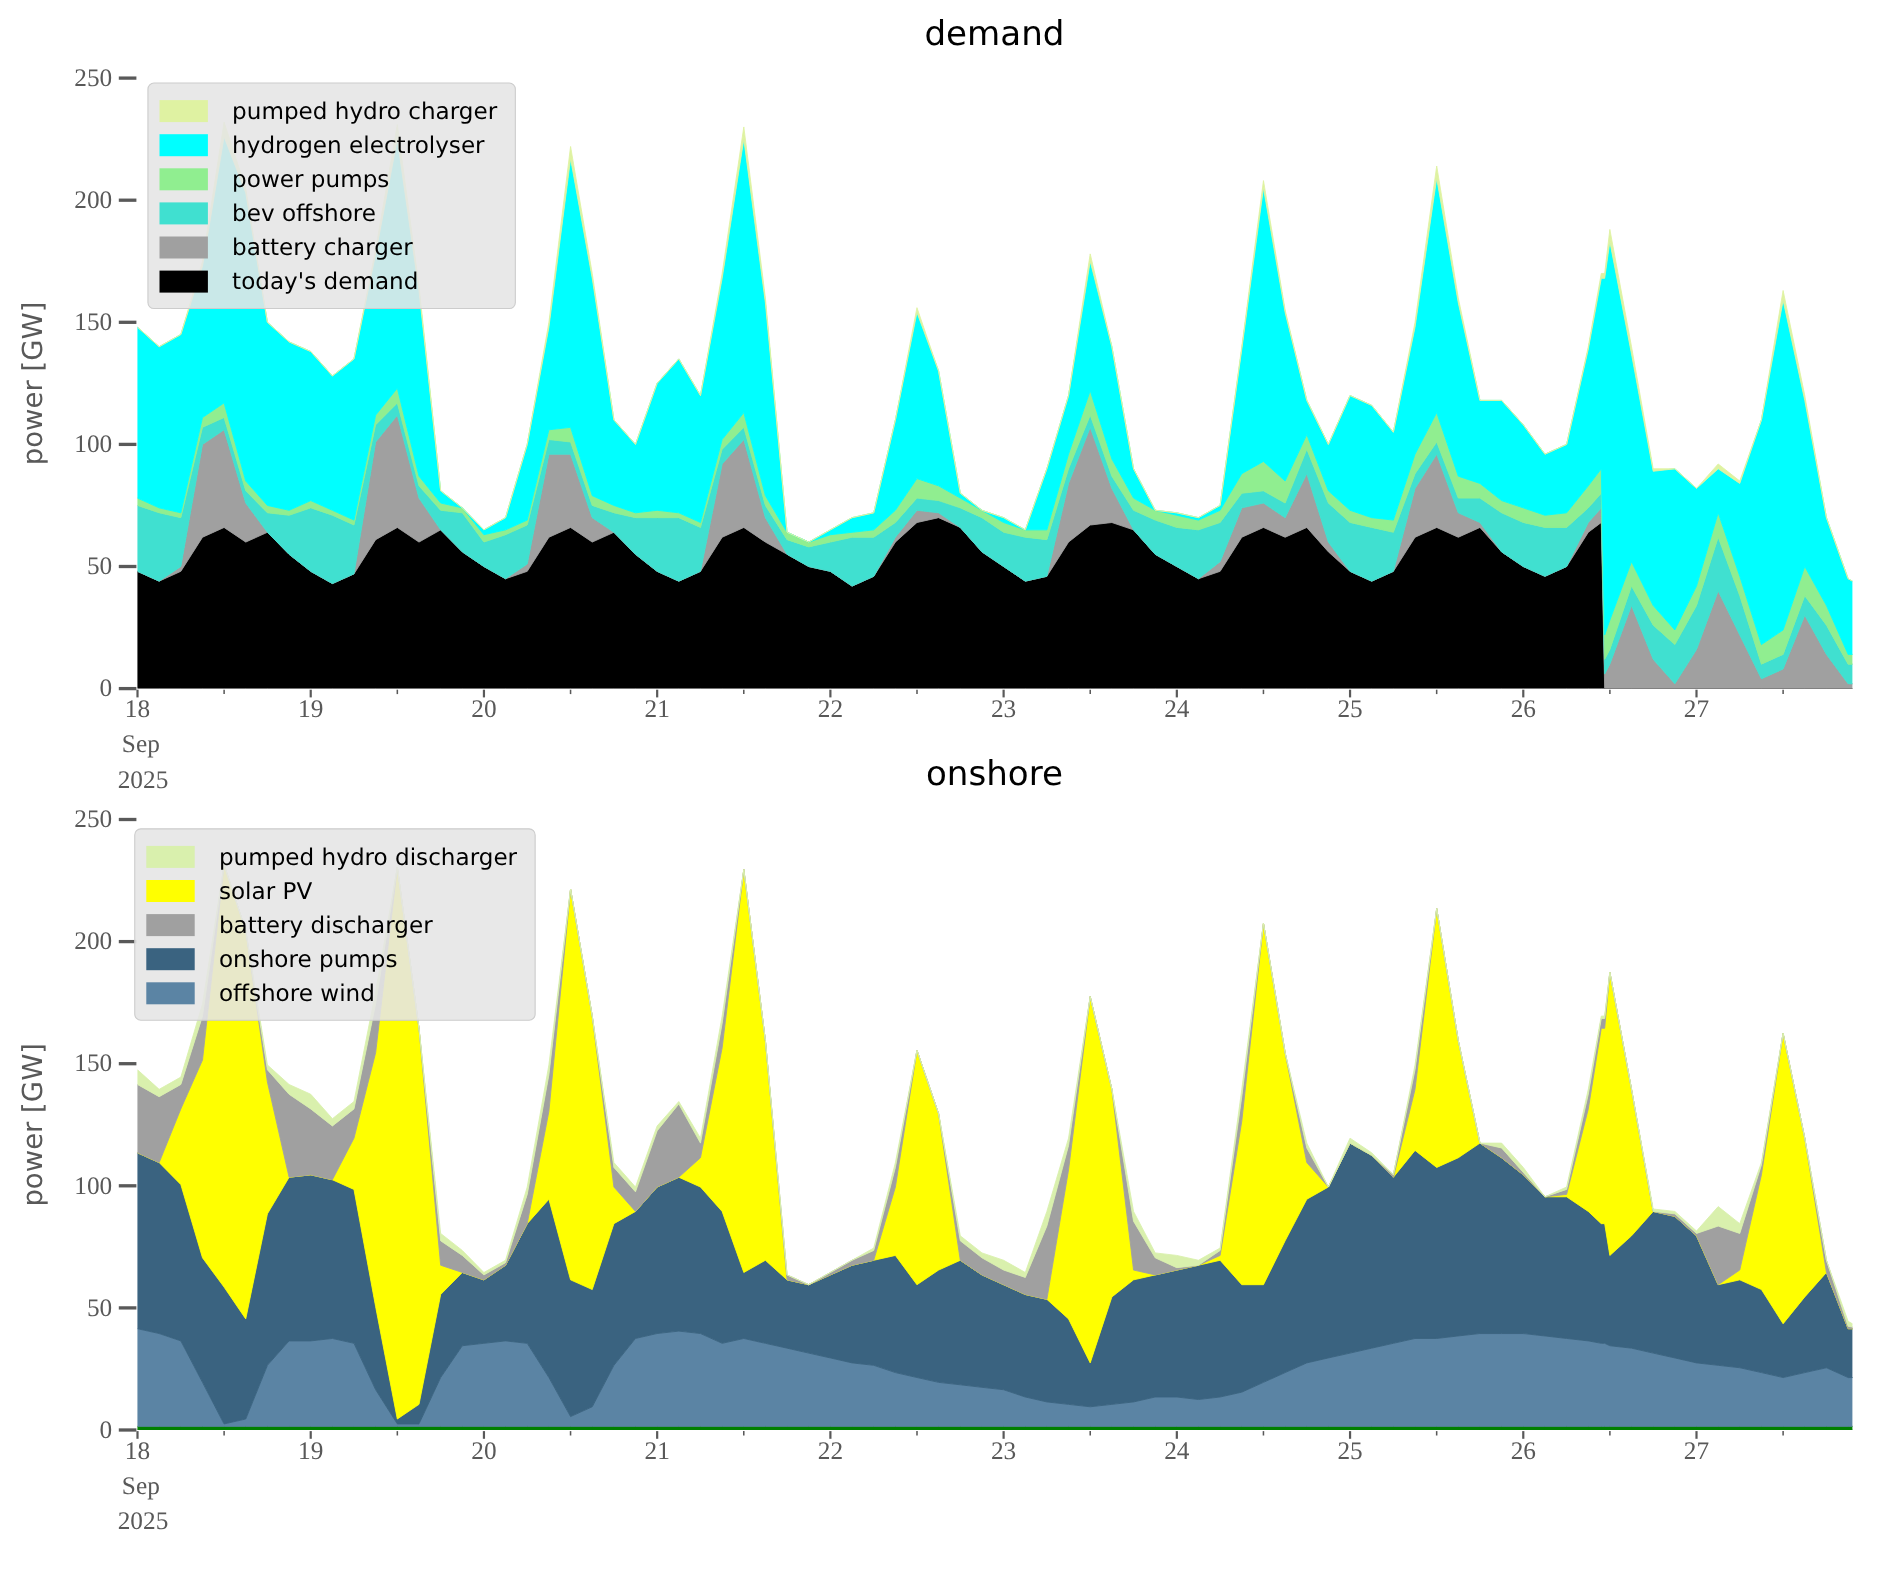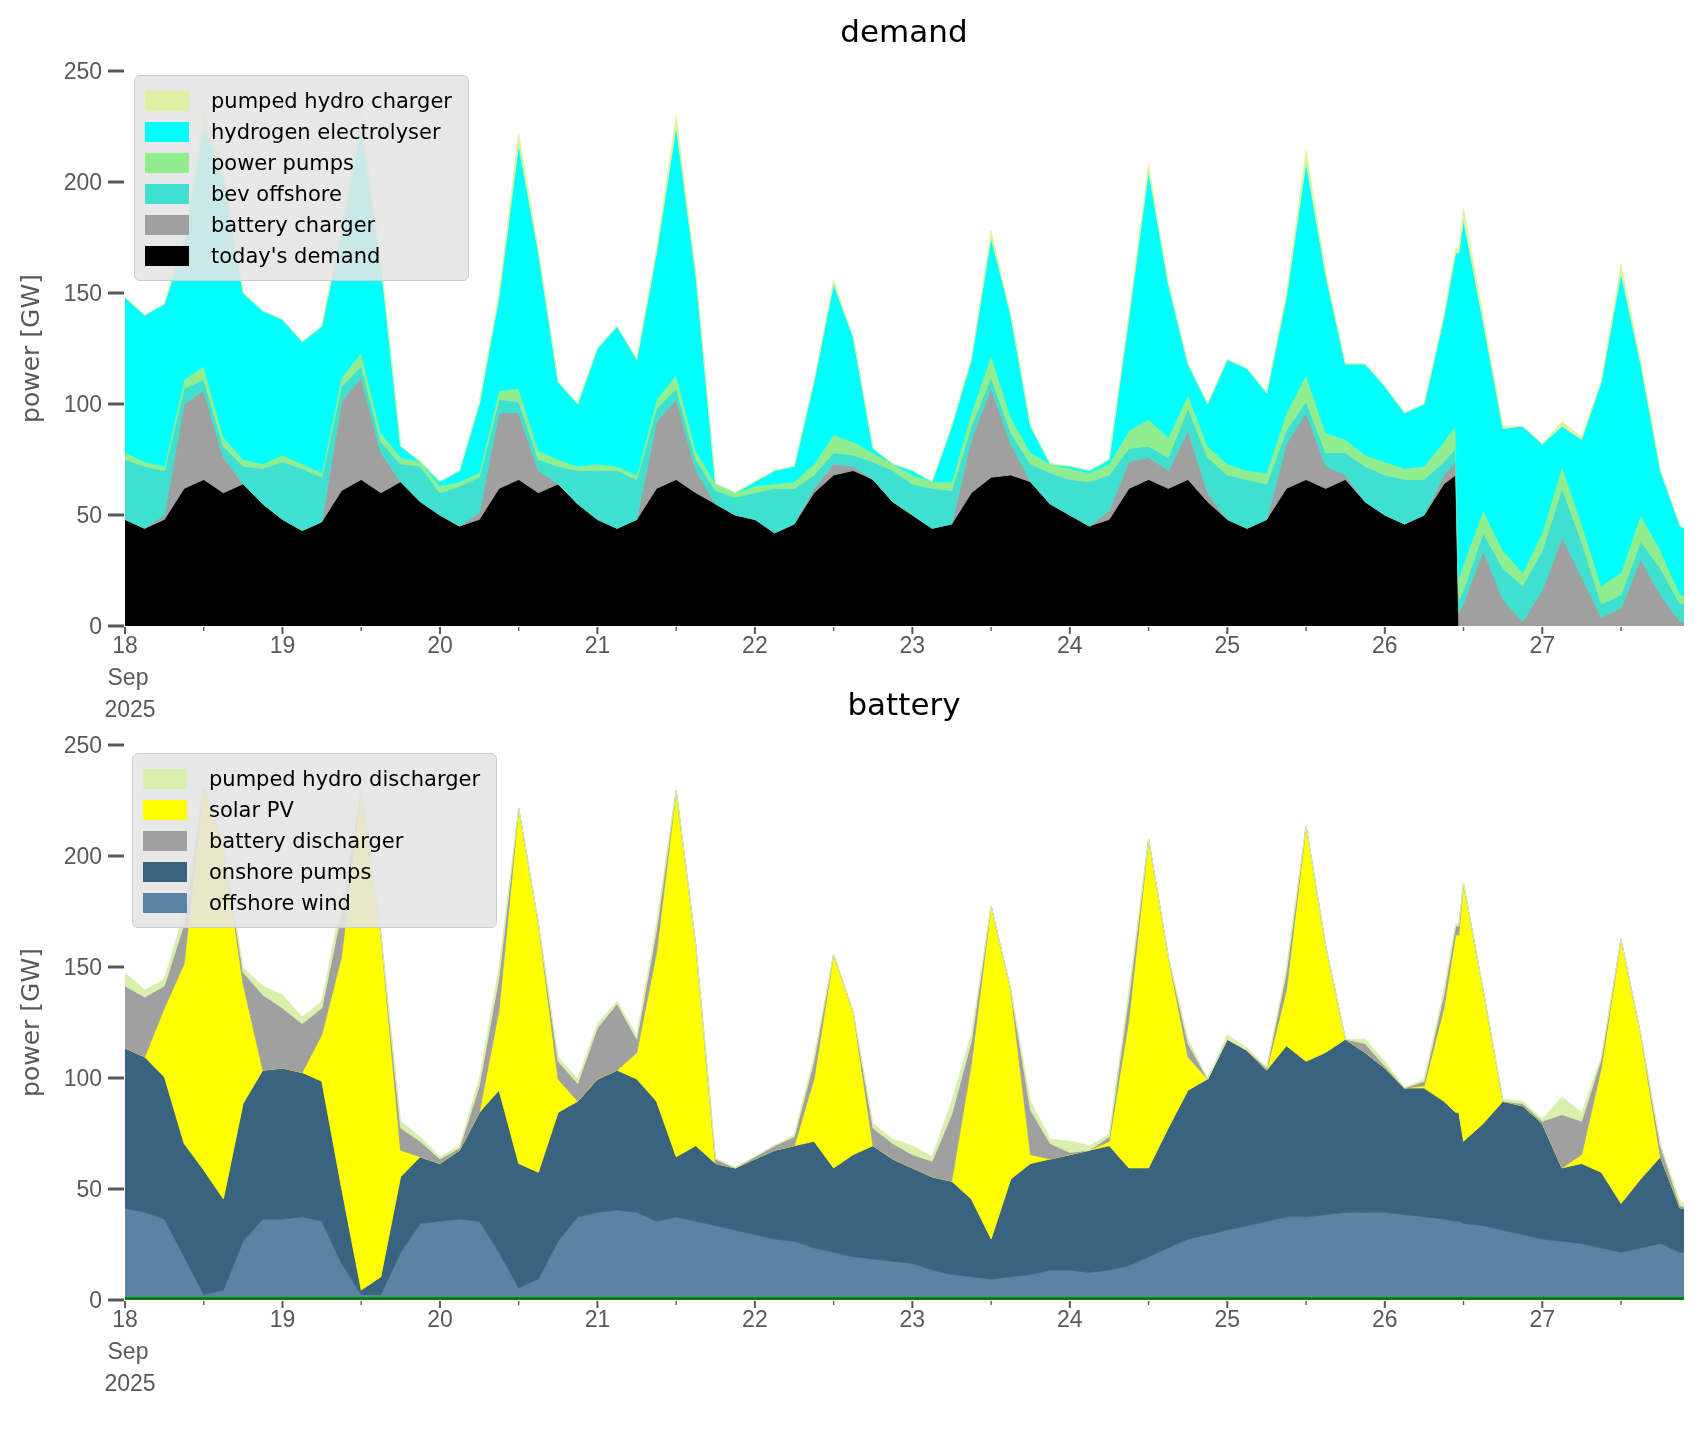--- a/index.html
+++ b/index.html
@@ -19,21 +19,21 @@
   }
   .y-axis-label{
     position:absolute;
     width:300px;text-align:center;
     font-size:25px;color:#595959;
     transform:rotate(-90deg);
     font-family:"DejaVu Sans", sans-serif;
   }
   .tick-label{
     position:absolute;color:#595959;font-size:23px;white-space:nowrap;
-    font-family:Liberation Sans, sans-serif;
+    font-family:Liberation Serif, serif;
   }
   .x-tick-label{transform:translateX(-50%);}
   .y-tick-label{transform:translate(-100%,-50%);}
   .axis-note{transform:translateX(-50%);}
   .legend{
     position:absolute;
     background:rgba(229,229,229,0.88);
     border:1px solid #cccccc;
     border-radius:6px;
     padding:9px 16px 9px 10px;
@@ -119,21 +119,21 @@
       <line x1="1621.0101010101012" x2="1621.0101010101012" y1="1301" y2="1305" stroke="#595959" stroke-width="1.4"></line>
       <line x1="108" x2="124" y1="1300" y2="1300" stroke="#595959" stroke-width="3"></line>
       <line x1="108" x2="124" y1="1189" y2="1189" stroke="#595959" stroke-width="3"></line>
       <line x1="108" x2="124" y1="1078" y2="1078" stroke="#595959" stroke-width="3"></line>
       <line x1="108" x2="124" y1="967" y2="967" stroke="#595959" stroke-width="3"></line>
       <line x1="108" x2="124" y1="856" y2="856" stroke="#595959" stroke-width="3"></line>
       <line x1="108" x2="124" y1="745" y2="745" stroke="#595959" stroke-width="3"></line>
     </svg>
 
   <div class="chart-title" style="left:904px;top:13px;">demand</div>
-  <div class="chart-title" style="left:904px;top:686px;">battery</div>
+  <div class="chart-title" style="left:904px;top:686px;">onshore</div>
 
   <div class="y-axis-label" style="left: -120px; top: 333.5px;">power [GW]</div>
   <div class="y-axis-label" style="left: -120px; top: 1007.5px;">power [GW]</div>
 
   <div id="generated-labels">
       <div class="tick-label x-tick-label" style="left: 125px; top: 632px;">18</div>
       <div class="tick-label x-tick-label" style="left: 282.475px; top: 632px;">19</div>
       <div class="tick-label x-tick-label" style="left: 439.949px; top: 632px;">20</div>
       <div class="tick-label x-tick-label" style="left: 597.424px; top: 632px;">21</div>
       <div class="tick-label x-tick-label" style="left: 754.899px; top: 632px;">22</div>
@@ -188,21 +188,21 @@
       </div>
       <div class="legend-row">
         <span class="legend-swatch" style="background: rgb(160, 160, 160);"></span>
         <span class="legend-label">battery charger</span>
       </div>
       <div class="legend-row">
         <span class="legend-swatch" style="background: rgb(0, 0, 0);"></span>
         <span class="legend-label">today's demand</span>
       </div>
     </div>
-    <div class="legend" style="left: 132px; top: 753px;">
+    <div class="legend" style="left: 122px; top: 753px;">
       <div class="legend-row">
         <span class="legend-swatch" style="background: rgb(217, 240, 173);"></span>
         <span class="legend-label">pumped hydro discharger</span>
       </div>
       <div class="legend-row">
         <span class="legend-swatch" style="background: rgb(255, 255, 0);"></span>
         <span class="legend-label">solar PV</span>
       </div>
       <div class="legend-row">
         <span class="legend-swatch" style="background: rgb(160, 160, 160);"></span>

